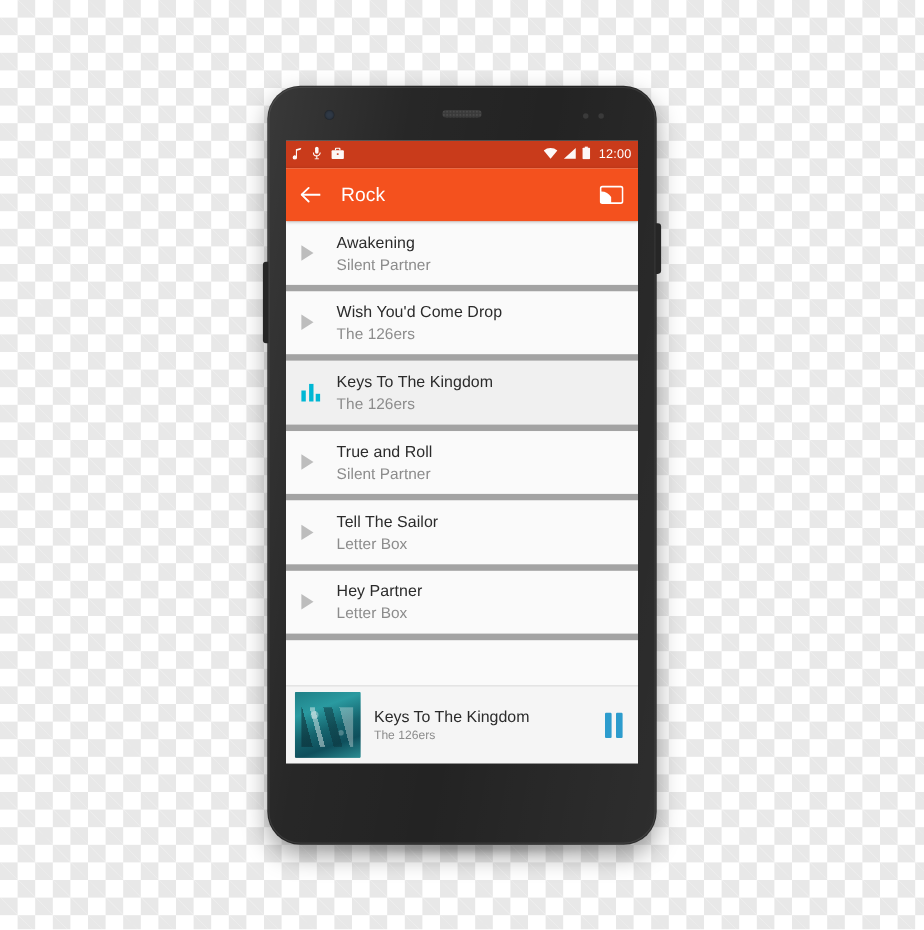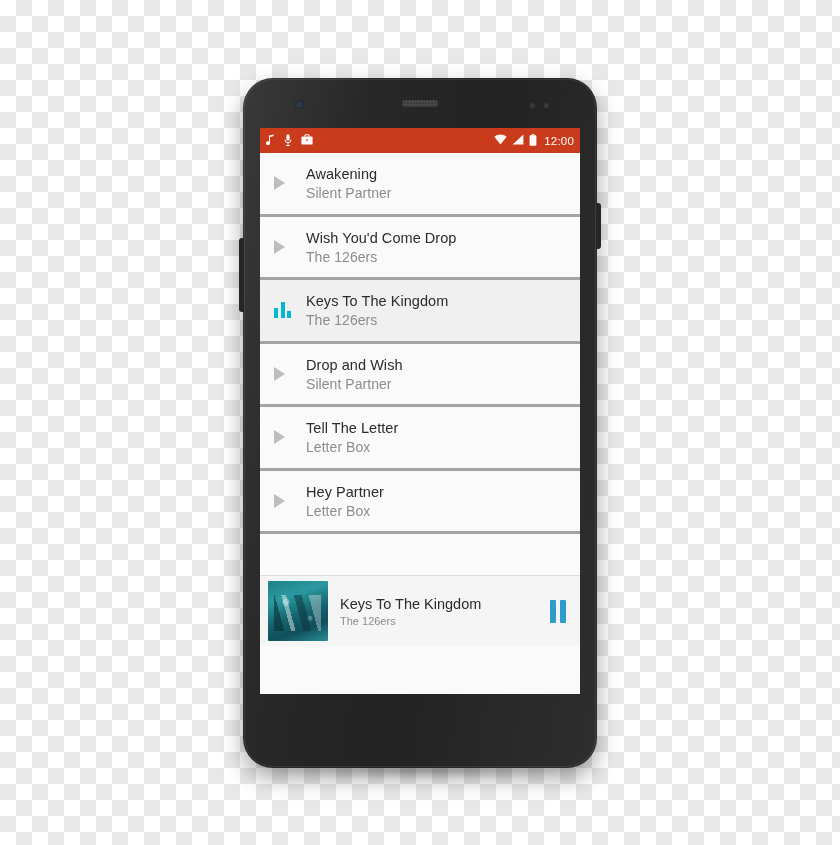--- a/index.html
+++ b/index.html
@@ -144,21 +144,21 @@
   #track-list {
     background: #fafafa;
     height: 422px;
     overflow: hidden;
   }
   .track-row {
     display: flex;
     align-items: center;
     height: 63.5px;
     padding: 0 14px 0 12px;
-    border-bottom: 3px solid #a3a3a3;
+    border-bottom: 6px solid #a3a3a3;
     box-sizing: border-box;
     background: #fafafa;
   }
   .track-row.playing { background: #f0f0f0; }
   .track-leading {
     width: 34px;
     min-width: 34px;
     display: flex;
     align-items: center;
     justify-content: flex-start;
@@ -291,20 +291,35 @@
           <span class="status-icon">
             <svg width="8" height="12" viewBox="0 0 8 12">
                 <rect x="2.6" y="0.2" width="2.8" height="1.3" fill="#ffffff"></rect>
                 <rect x="0.6" y="1.3" width="6.8" height="10.4" rx="0.8" fill="#ffffff"></rect>
               </svg>
           </span>
           <span id="status-clock">12:00</span>
         </div>
       </div>
 
+      <div id="app-bar">
+        <div id="back-arrow">
+          <svg width="20" height="16" viewBox="0 0 20 16">
+            <path d="M1.2 8h17" stroke="#ffffff" stroke-width="1.7" fill="none"></path>
+            <path d="M7.6 1.8 1.2 8l6.4 6.2" stroke="#ffffff" stroke-width="1.7" fill="none" stroke-linecap="round" stroke-linejoin="round"></path>
+          </svg>
+        </div>
+        <div id="app-title">Rock</div>
+        <div id="cast-icon">
+          <svg width="22" height="19" viewBox="0 0 22 19">
+            <rect x="1" y="1.6" width="20" height="15" rx="1.6" fill="none" stroke="#ffffff" stroke-width="1.5"></rect>
+            <path d="M1 16.6h9.6V11.2A10.6 10.6 0 0 0 1 6.0z" fill="#ffffff"></path>
+          </svg>
+        </div>
+      </div>
 
       <div id="track-list">
 
         <div class="track-row">
           <div class="track-leading">
             <div class="play-triangle"></div>
           </div>
           <div class="track-text">
             <div class="track-title">Awakening</div>
             <div class="track-artist">Silent Partner</div>
@@ -333,31 +348,31 @@
             <div class="track-title">Keys To The Kingdom</div>
             <div class="track-artist">The 126ers</div>
           </div>
         </div>
 
         <div class="track-row">
           <div class="track-leading">
             <div class="play-triangle"></div>
           </div>
           <div class="track-text">
-            <div class="track-title">Drop and Wish</div>
+            <div class="track-title">True and Roll</div>
             <div class="track-artist">Silent Partner</div>
           </div>
         </div>
 
         <div class="track-row">
           <div class="track-leading">
             <div class="play-triangle"></div>
           </div>
           <div class="track-text">
-            <div class="track-title">Tell The Letter</div>
+            <div class="track-title">Tell The Sailor</div>
             <div class="track-artist">Letter Box</div>
           </div>
         </div>
 
         <div class="track-row">
           <div class="track-leading">
             <div class="play-triangle"></div>
           </div>
           <div class="track-text">
             <div class="track-title">Hey Partner</div>

